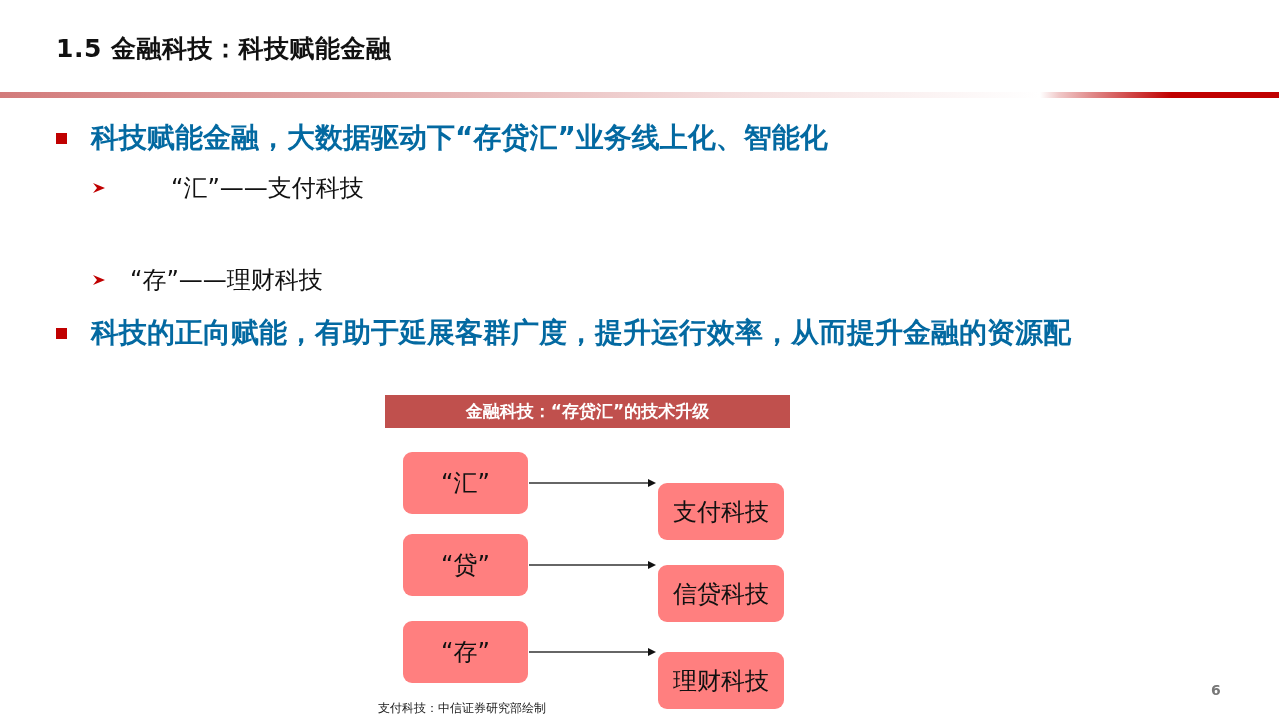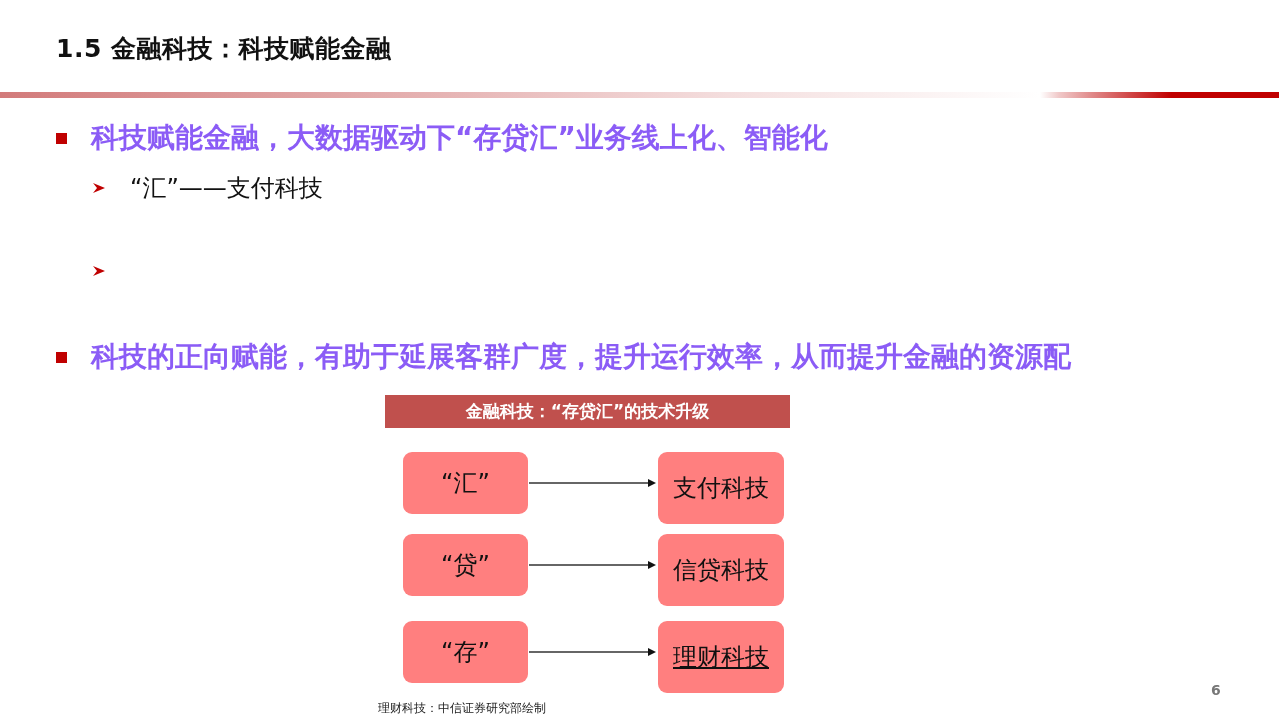--- a/index.html
+++ b/index.html
@@ -26,21 +26,21 @@
 
     .bullet-l1 {
       position: absolute; left: 56px;
       display: flex; align-items: flex-start;
     }
     .sq {
       width: 11px; height: 11px; background: #c00000;
       margin-top: 14px; margin-right: 24px; flex: 0 0 auto;
     }
     .l1-text {
-      font-size: 28px; font-weight: bold; line-height: 38px; color: #8b5cf6;
+      font-size: 28px; font-weight: bold; line-height: 38px; color: #0369a1;
     }
     .bullet-l2 {
       position: absolute; left: 92px;
       display: flex; align-items: center;
     }
     .arrow-bullet {
       width: 14px; height: 14px; margin-right: 24px; flex: 0 0 auto;
     }
     .l2-text { font-size: 24px; line-height: 32px; color: #111; }
 
@@ -49,21 +49,21 @@
       background: #c0504d; color: #fff;
       font-size: 17px; font-weight: bold;
       display: flex; align-items: center; justify-content: center;
     }
     .node {
       position: absolute; background: #ff7f7f; border-radius: 9px;
       display: flex; align-items: center; justify-content: center;
       font-size: 24px; color: #111;
     }
     .node.left { left: 403px; width: 125px; height: 62px; }
-    .node.right { left: 658px; width: 126px; height: 72px; }
+    .node.right { left: 658px; width: 126px; height: 57px; margin-top: 31px; }
     .connector {
       position: absolute; left: 529px; width: 128px; height: 12px;
     }
 
     .source {
       position: absolute; left: 378px; top: 700px;
       font-size: 12px; color: #222;
     }
     .page-num {
       position: absolute; left: 1211px; top: 682px;
@@ -77,33 +77,34 @@
 
   <div class="title">1.5 金融科技：科技赋能金融</div>
   <div class="rule-left"></div>
   <div class="rule-right"></div>
 
   <div class="bullet-l1" style="top:119px;">
     <span class="sq"></span>
     <span class="l1-text">科技赋能金融，大数据驱动下“存贷汇”业务线上化、智能化</span>
   </div>
 
-  <div class="bullet-l2" style="top:172px;">
+  <div class="bullet-l2" style="top:172px;gap:41px;">
     <svg class="arrow-bullet" viewBox="0 0 14 14">
       <path d="M1 2 L13 7 L1 12 L5 7 Z" fill="#c00000"></path>
     </svg>
     <span class="l2-text">“汇”——支付科技</span>
   </div>
   <div class="bullet-l2" style="top:264px;">
     <svg class="arrow-bullet" viewBox="0 0 14 14">
       <path d="M1 2 L13 7 L1 12 L5 7 Z" fill="#c00000"></path>
     </svg>
+    <span class="l2-text">“存”——理财科技</span>
   </div>
 
-  <div class="bullet-l1" style="top:314px;margin-top:24px;">
+  <div class="bullet-l1" style="top:314px;">
     <span class="sq"></span>
     <div>
       <div class="l1-text">科技的正向赋能，有助于延展客群广度，提升运行效率，从而提升金融的资源配</div>
     </div>
   </div>
 
   <div class="diagram-header">金融科技：“存贷汇”的技术升级</div>
 
   <div class="node left" style="top:452px;">“汇”</div>
   <svg class="connector" style="top:477px;" viewBox="0 0 128 12">
@@ -117,17 +118,17 @@
     <line x1="0" y1="6" x2="120" y2="6" stroke="#333" stroke-width="1.3"></line>
     <path d="M119 2 L127 6 L119 10 Z" fill="#111"></path>
   </svg>
   <div class="node right" style="top:534px;font-family:Liberation Serif, serif;">信贷科技</div>
 
   <div class="node left" style="top:621px;">“存”</div>
   <svg class="connector" style="top:646px;" viewBox="0 0 128 12">
     <line x1="0" y1="6" x2="120" y2="6" stroke="#333" stroke-width="1.3"></line>
     <path d="M119 2 L127 6 L119 10 Z" fill="#111"></path>
   </svg>
-  <div class="node right" style="top:621px;text-decoration:underline;">理财科技</div>
+  <div class="node right" style="top:621px;">理财科技</div>
 
-  <div class="source">理财科技：中信证券研究部绘制</div>
+  <div class="source">支付科技：中信证券研究部绘制</div>
   <div class="page-num">6</div>
 </div>
 
 </body></html>

